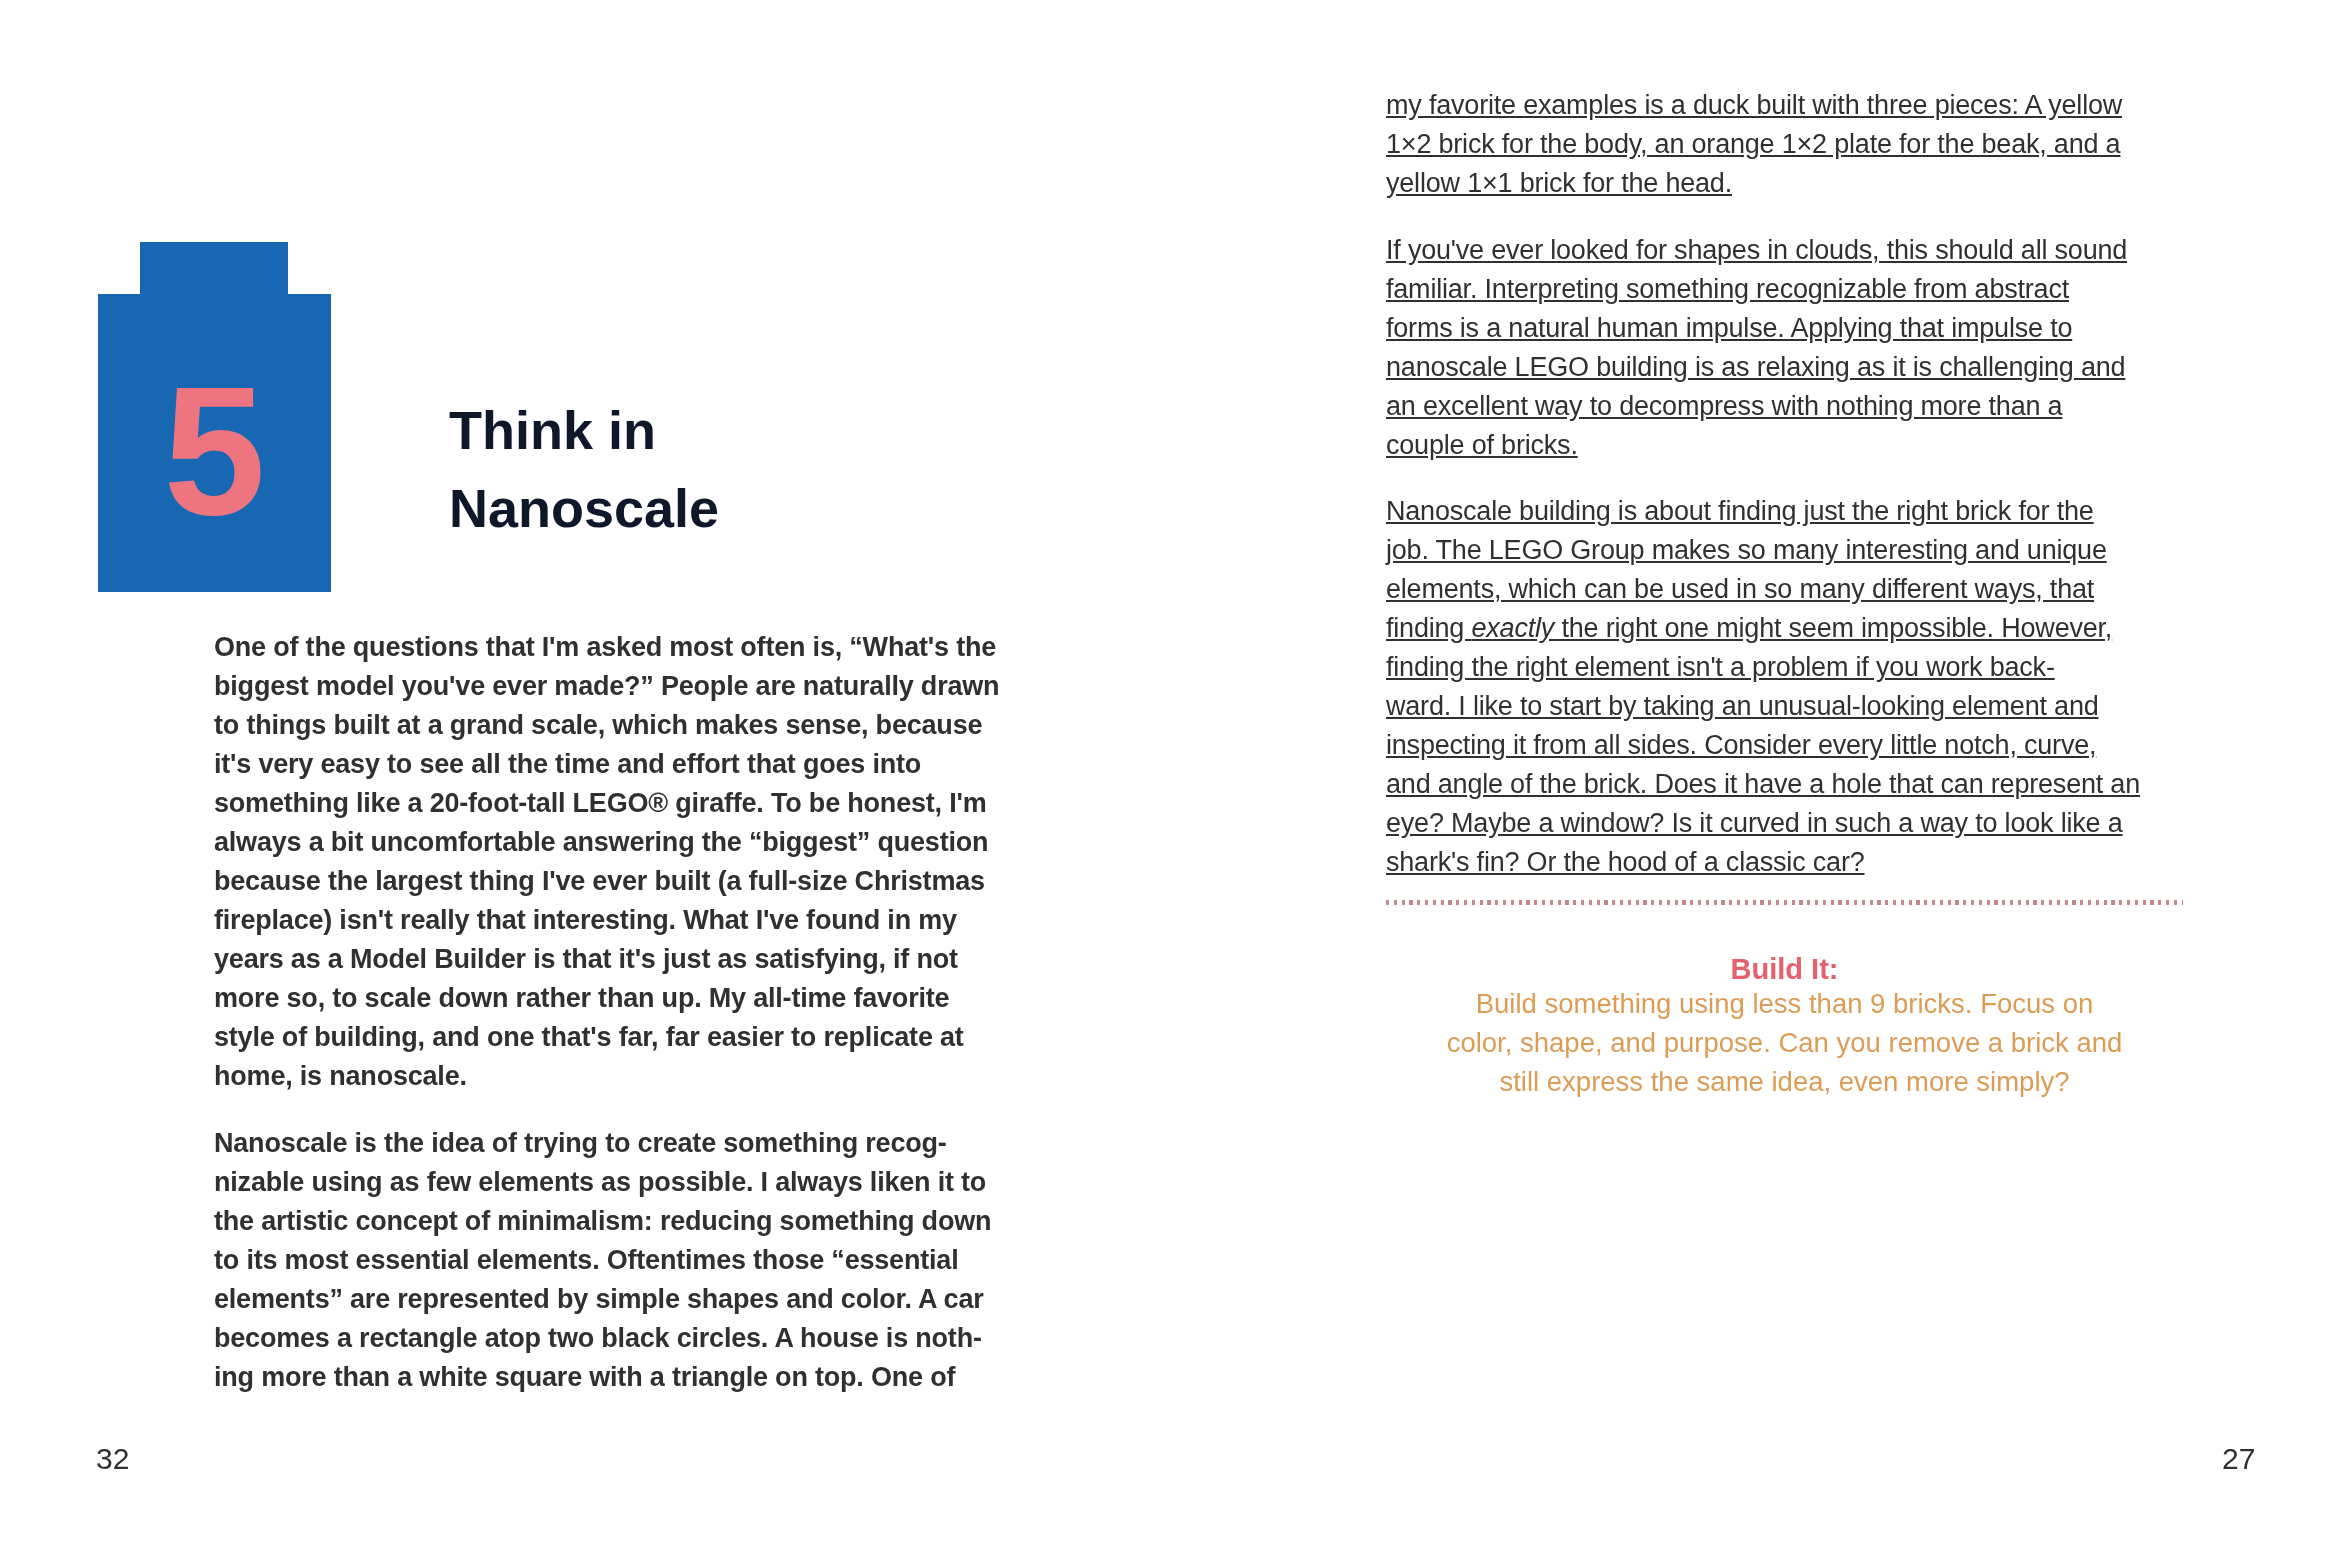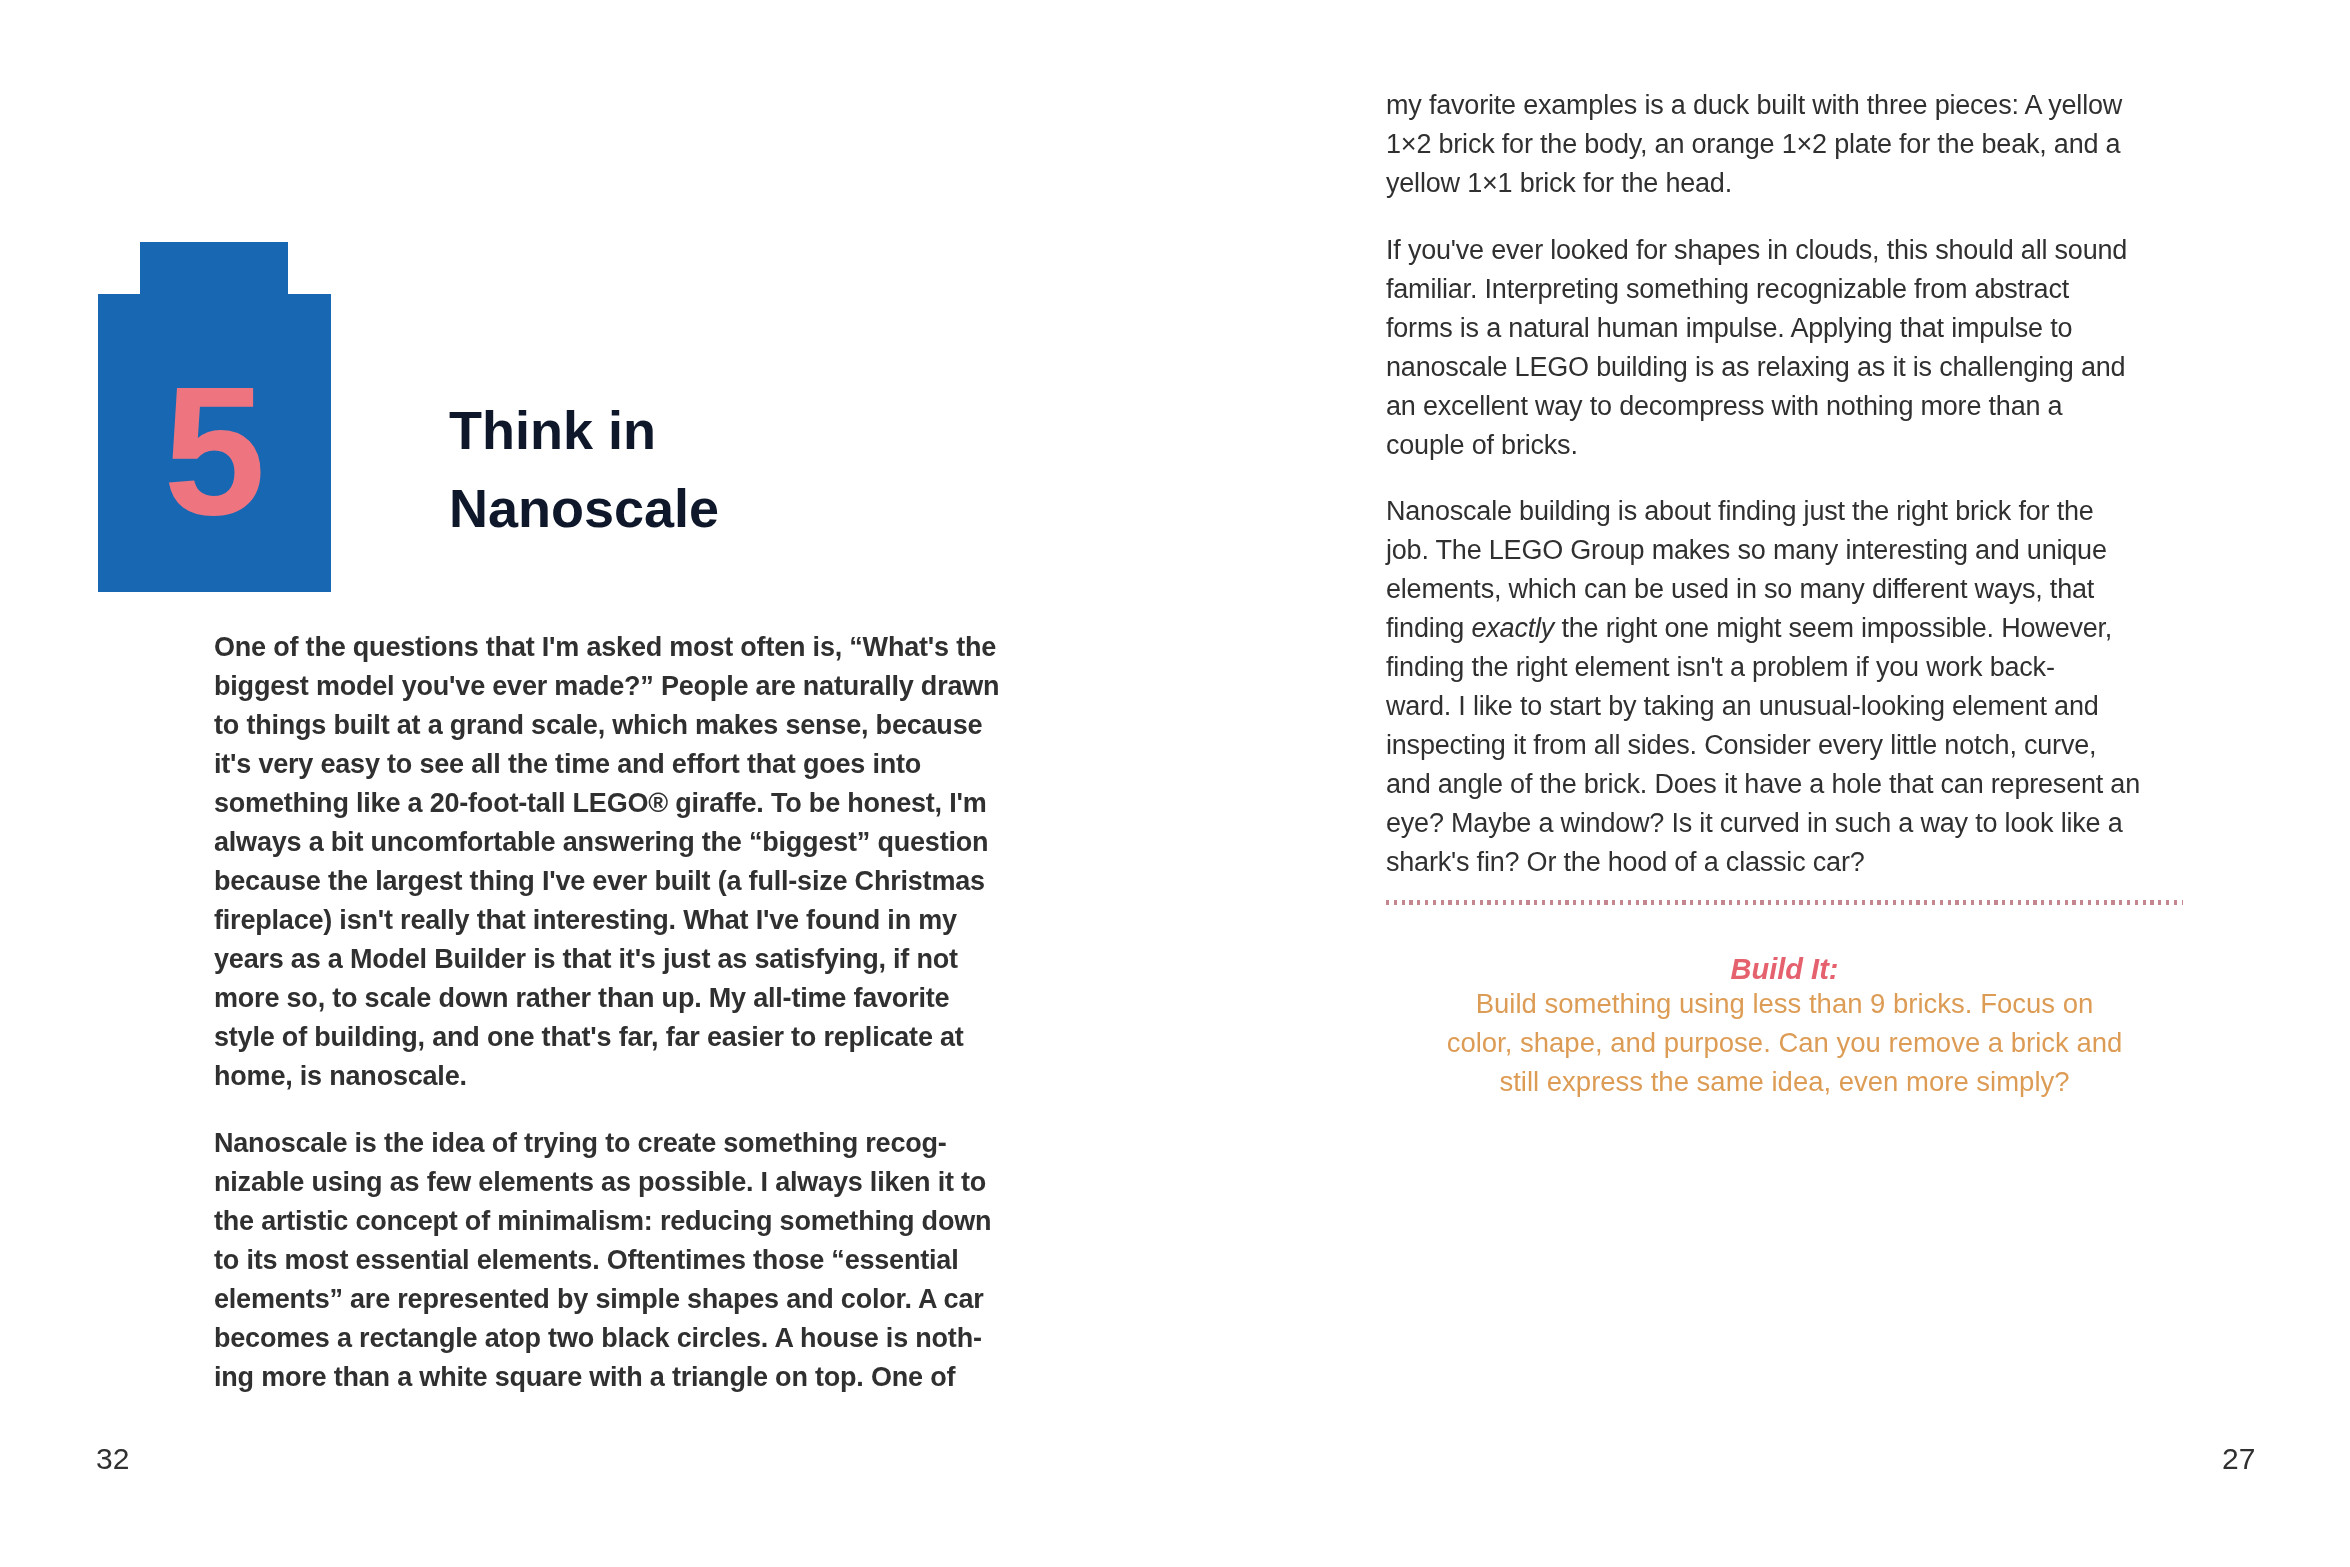--- a/index.html
+++ b/index.html
@@ -57,38 +57,37 @@
   }
   .body-col p {
     margin: 0 0 27.5px 0;
     font-size: 27px;
     line-height: 39px;
     letter-spacing: -0.2px;
     color: #303030;
     white-space: pre-line;
   }
   .left-col  { left: 214px;  top: 628px; font-weight: bold; }
-  .right-col { left: 1386px; top: 86px;  }
+  .right-col { left: 1386px; top: 86px; text-decoration: underline;  }
   .body-col em { font-style: italic; }
 
   .divider {
     position: absolute;
     left: 1386px; top: 900px;
     width: 797px; height: 4.6px;
     background: repeating-linear-gradient(90deg, #c4868f 0 3.2px, transparent 3.2px 7.8px);
   }
   .build-heading {
     position: absolute;
     left: 1386px; top: 953px;
     width: 797px;
     text-align: center;
     font-size: 29px;
     font-weight: bold;
     color: #e4616d;
-    font-style: italic;
   }
   .build-body {
     position: absolute;
     left: 1386px; top: 984px;
     width: 797px;
     text-align: center;
     font-size: 27.5px;
     line-height: 39px;
     color: #dd9c55;
     white-space: pre-line;

